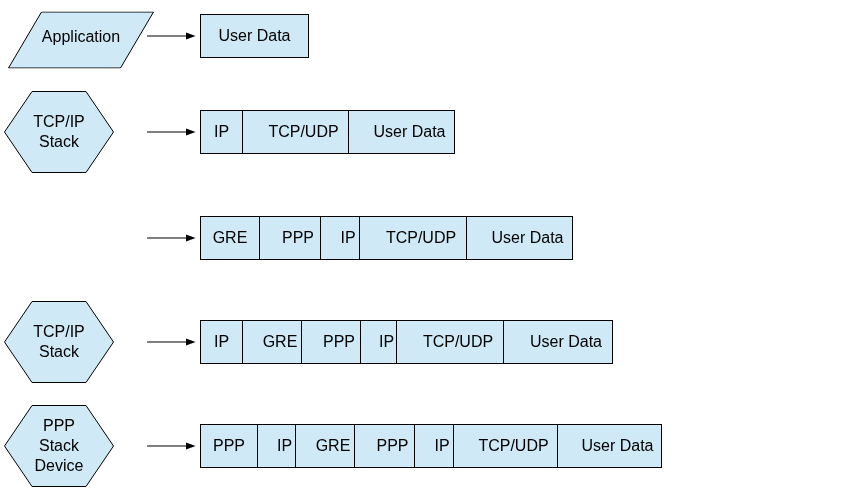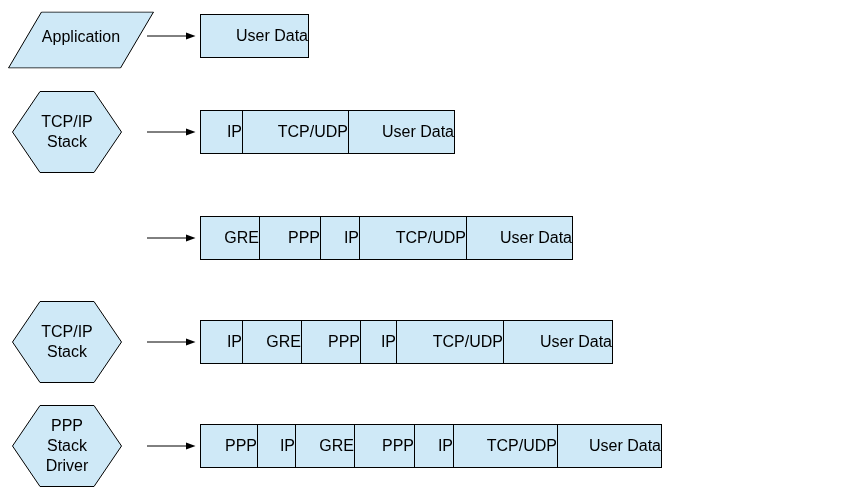--- a/index.html
+++ b/index.html
@@ -27,21 +27,21 @@
     top: 50%;
     transform: translateY(-50%);
   }
   .shape svg {
     position: absolute;
     left: 0;
     top: 0;
     display: block;
   }
   .shape.parallelogram { left: 8px;  width: 146px; height: 49px; }
-  .shape.hexagon       { left: 12px; width: 110px; height: 82px; }
+  .shape.hexagon       { left: 4px; width: 110px; height: 82px; }
   .shape-label {
     position: absolute;
     left: 0; top: 0; right: 0; bottom: 0;
     display: flex;
     flex-direction: column;
     align-items: center;
     justify-content: center;
     font-size: 16px;
     line-height: 20px;
     text-align: center;
@@ -62,21 +62,21 @@
     transform: translateY(-50%);
     display: flex;
   }
   .segment {
     box-sizing: border-box;
     height: 44px;
     background: var(--fill, #cfe9f7);
     border: 1px solid var(--stroke, #000000);
     display: flex;
     align-items: center;
-    justify-content: flex-end;
+    justify-content: center;
     font-size: 16px;
     white-space: nowrap;
   }
   .segment + .segment { margin-left: -1px; padding-left: 16px; }
 </style>
 </head>
 <body>
 
 <div id="diagram">
     <div class="row" style="top: -9px;">
@@ -183,21 +183,21 @@
       </div>
     </div>
     <div class="row" style="top: 401px;">
       <div class="shape hexagon">
         <svg viewBox="0 0 110 82" width="110" height="82">
           <polygon points="0.5,41 28,0.5 82,0.5 109.5,41 82,81.5 28,81.5" fill="#cfe9f7" stroke="#000000" stroke-width="1"></polygon>
         </svg>
         <div class="shape-label">
           <div>PPP</div>
           <div>Stack</div>
-          <div>Driver</div>
+          <div>Device</div>
         </div>
       </div>
       <svg class="arrow" viewBox="0 0 50 12" width="50" height="12">
         <line x1="1" y1="6" x2="41" y2="6" stroke="#000000" stroke-width="1"></line>
         <polygon points="40,2.5 49.5,6 40,9.5" fill="#000000"></polygon>
       </svg>
       <div class="segments">
         <div class="segment" style="width: 58px;">
           <span>PPP</span>
         </div>

